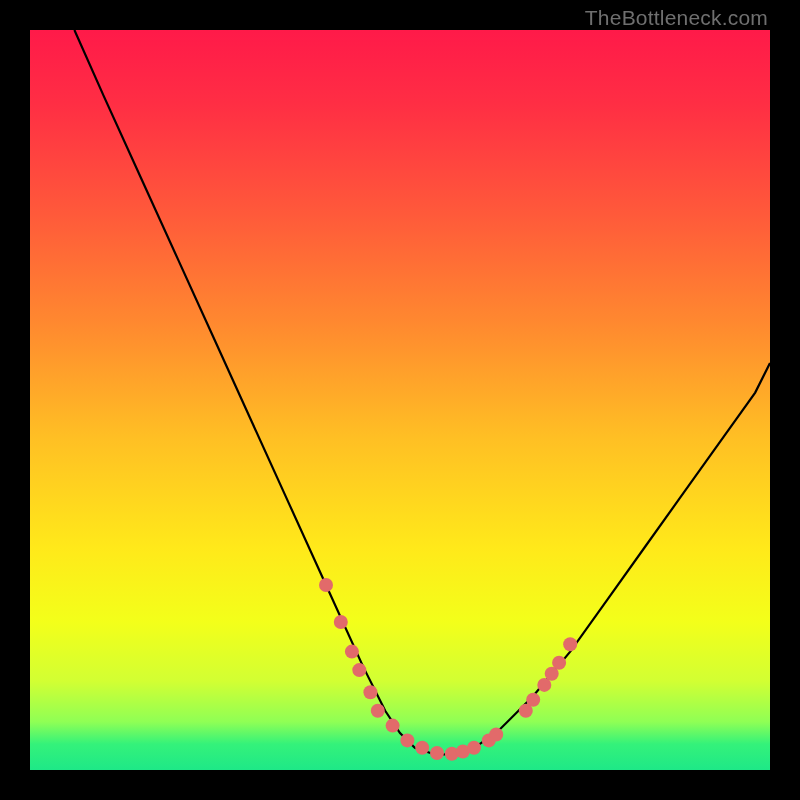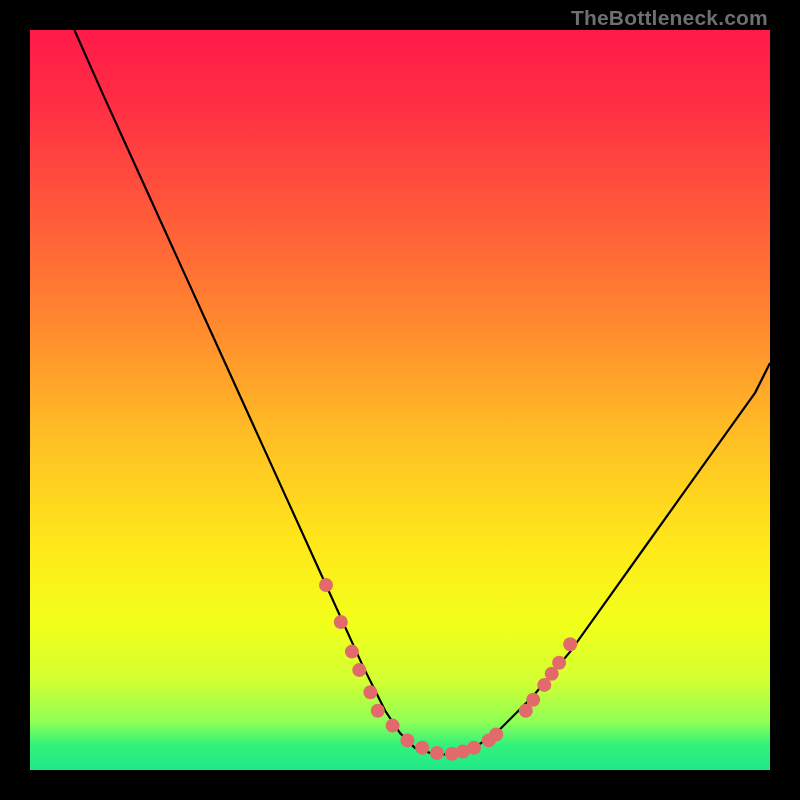--- a/index.html
+++ b/index.html
@@ -25,21 +25,21 @@
     top: 0;
     width: 740px;
     height: 740px;
   }
   .watermark {
     position: absolute;
     top: 6px;
     right: 32px;
     color: #6f6f6f;
     font-size: 21px;
-    font-weight: 700;
+    font-weight: 400;
     letter-spacing: 0.2px;
   }
   svg { display: block; }
 </style>
 </head>
 <body>
 
 <div class="watermark">TheBottleneck.com</div>
 
 <div class="frame">

